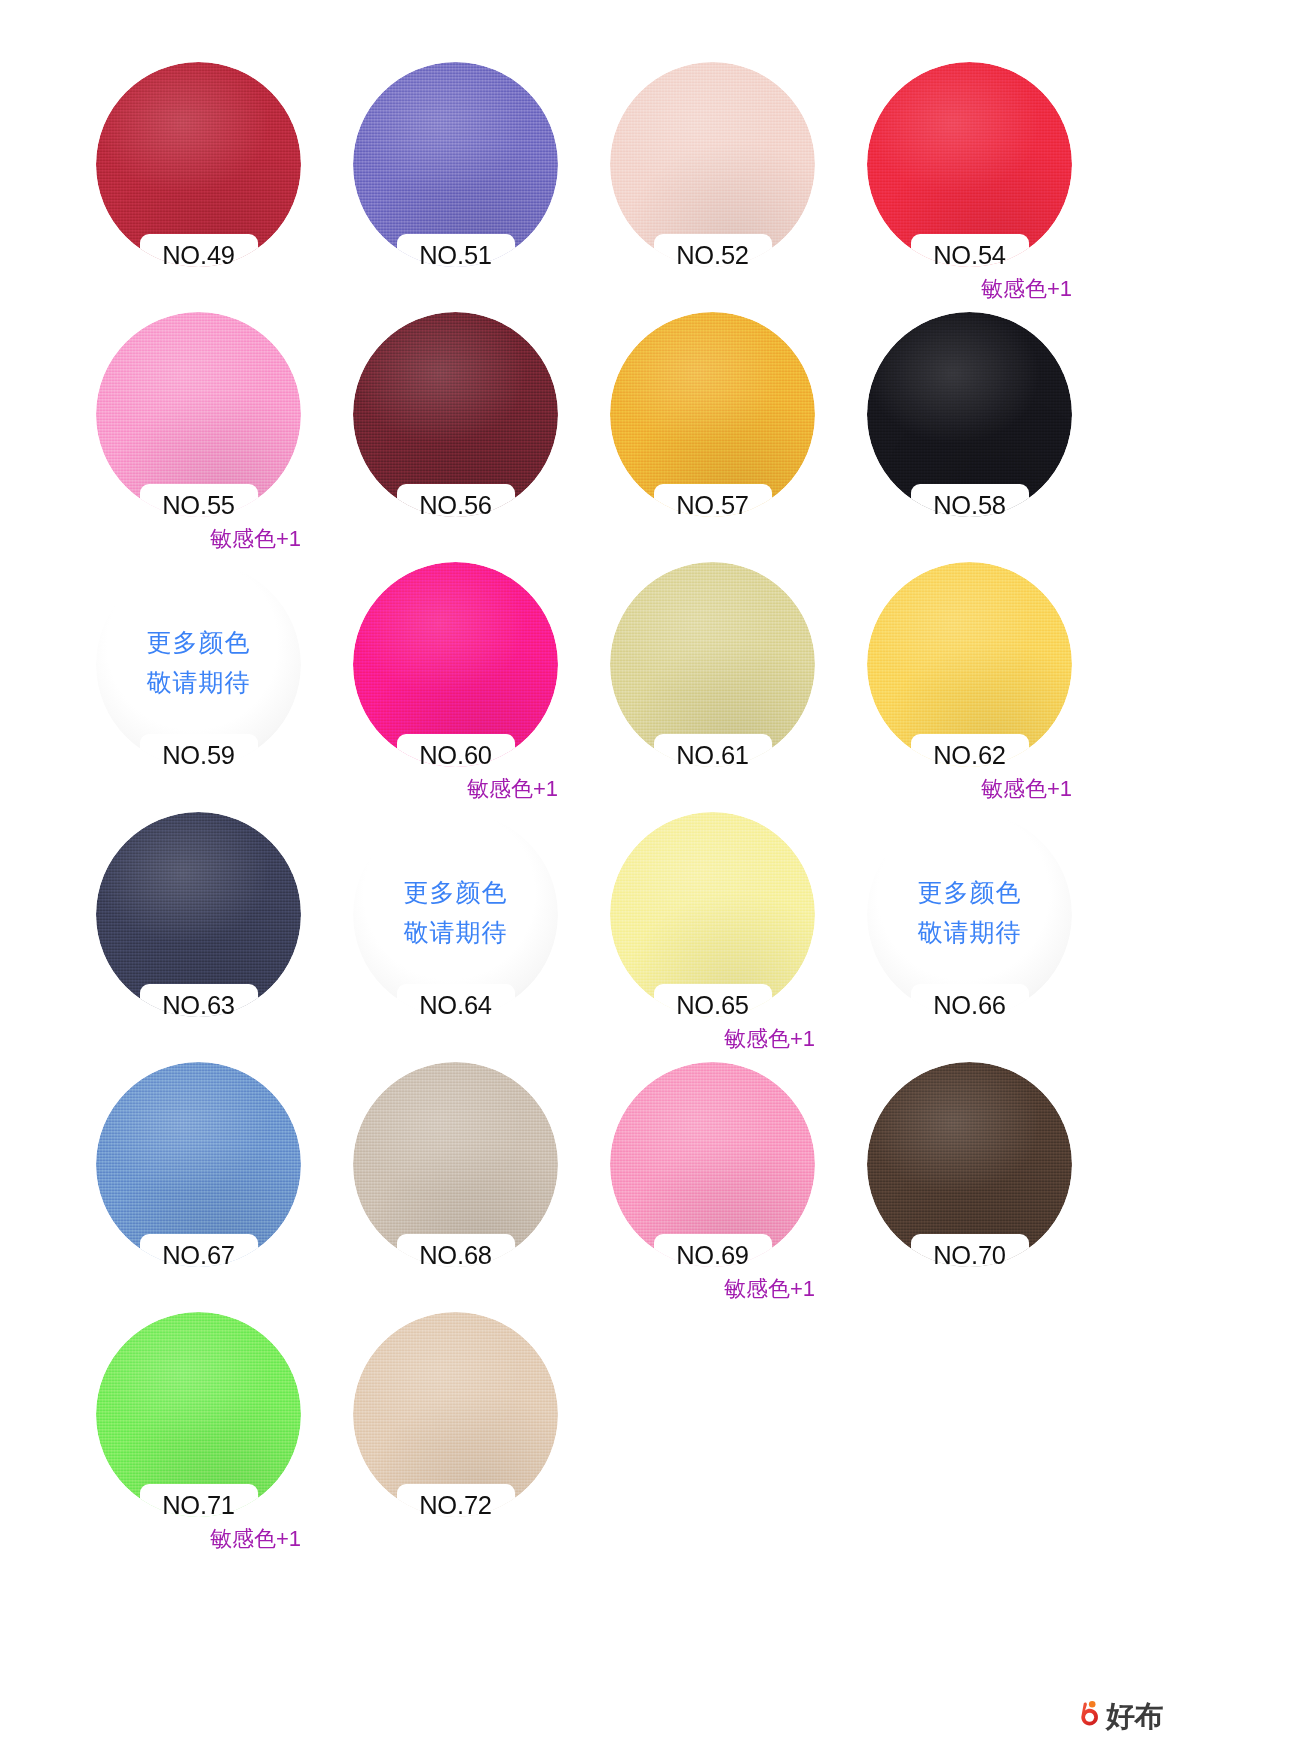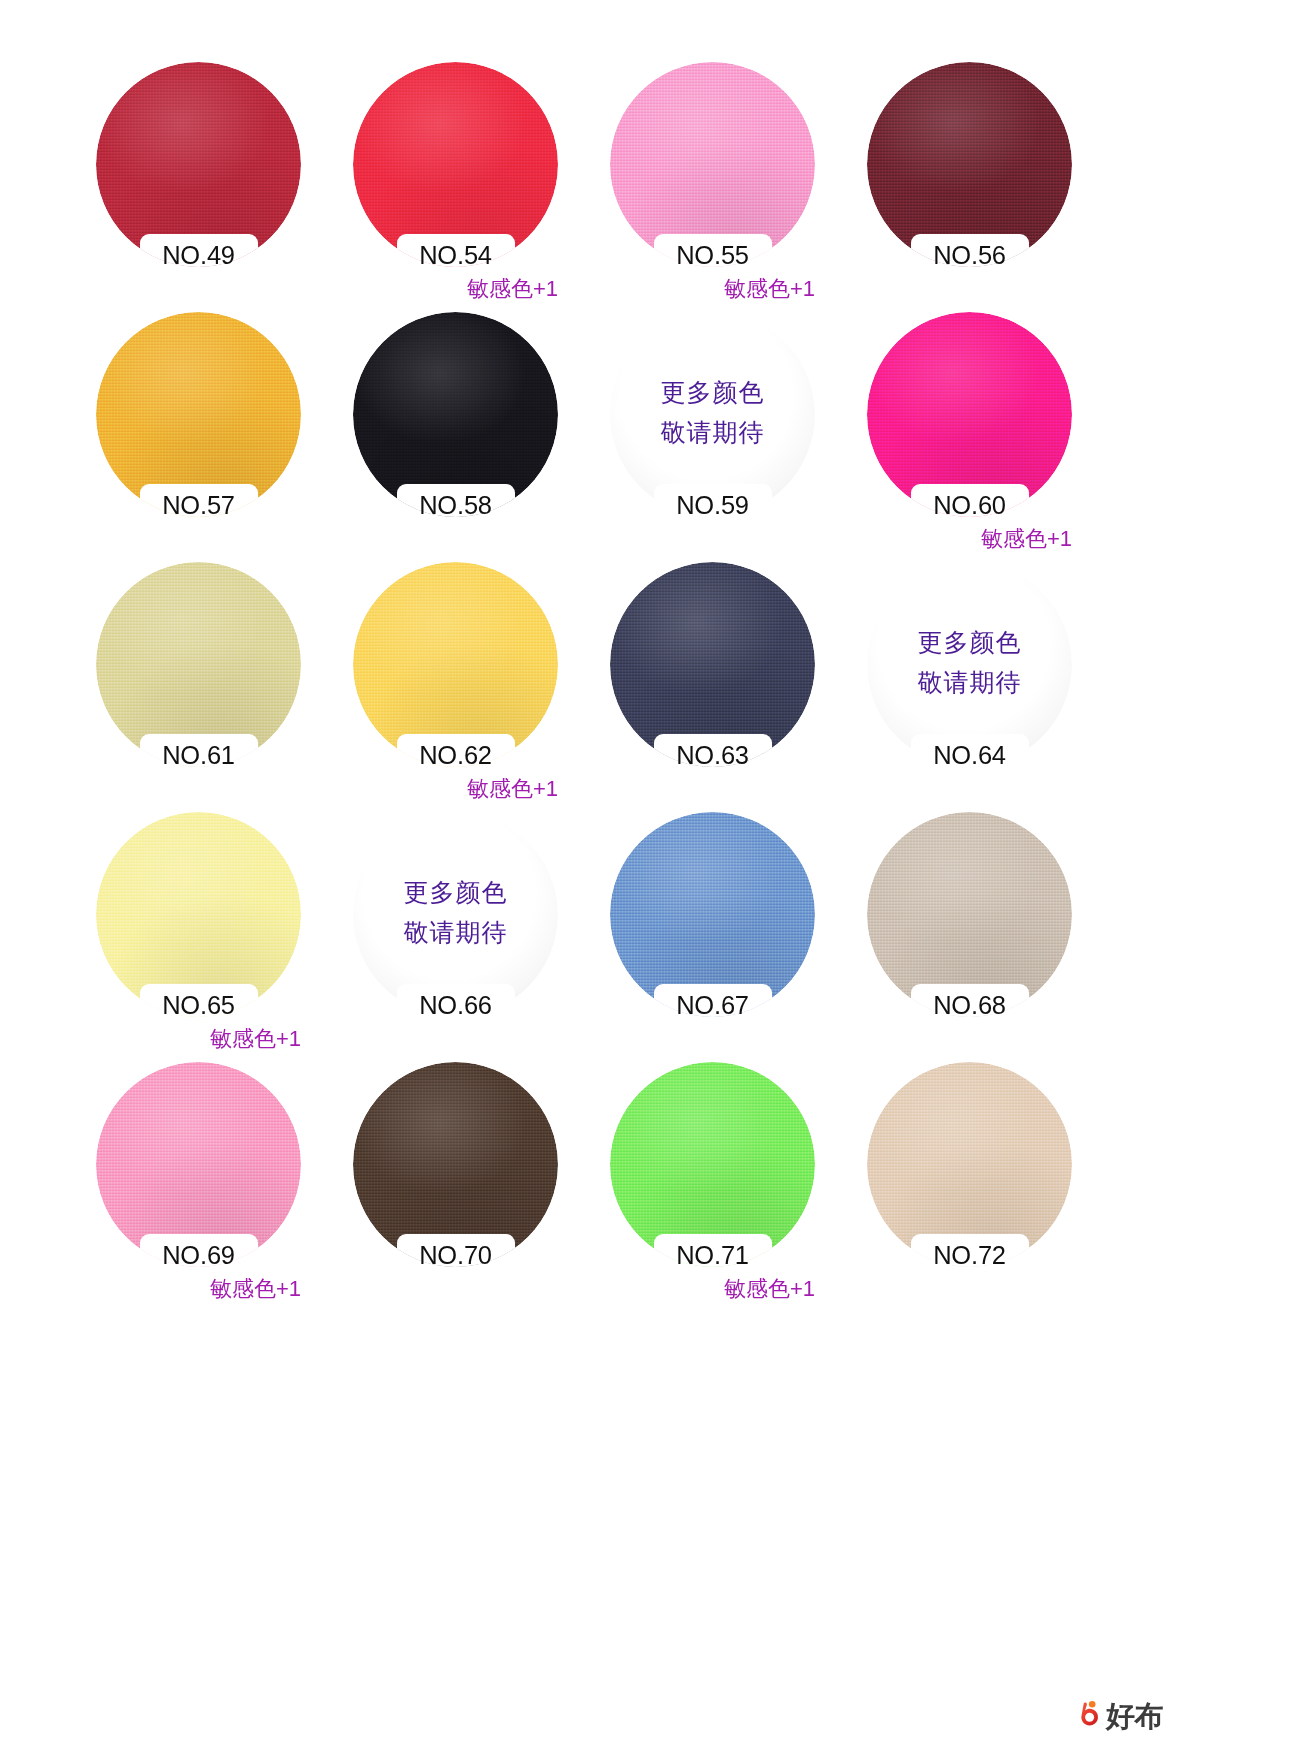--- a/index.html
+++ b/index.html
@@ -103,21 +103,21 @@
   }
 
   .placeholder-text {
     position: absolute;
     left: 0;
     right: 0;
     top: 50%;
     transform: translateY(-52%);
     text-align: center;
     font-family: "Liberation Serif", "DejaVu Serif", serif;
-    color: #4c1d95;
+    color: #3b82f6;
     font-size: 25px;
     line-height: 1.62;
     letter-spacing: 1px;
     pointer-events: none;
   }
 
   
   .notch {
     position: absolute;
     left: 50%;
@@ -185,20 +185,42 @@
   <div class="grid" id="swatch-grid">
       <div class="cell">
         <div class="swatch">
           <div class="fill" style="background: rgb(184, 41, 60);"></div>
           <div class="weave"></div>
           <div class="sheen"></div>
           <div class="notch"></div>
         </div>
         <div class="labels">
           <div class="code">NO.49</div>
+        </div>
+      </div>
+      <div class="cell">
+        <div class="swatch">
+          <div class="fill" style="background: rgb(118, 112, 196);"></div>
+          <div class="weave"></div>
+          <div class="sheen"></div>
+          <div class="notch"></div>
+        </div>
+        <div class="labels">
+          <div class="code">NO.51</div>
+        </div>
+      </div>
+      <div class="cell">
+        <div class="swatch">
+          <div class="fill" style="background: rgb(243, 213, 205);"></div>
+          <div class="weave"></div>
+          <div class="sheen"></div>
+          <div class="notch"></div>
+        </div>
+        <div class="labels">
+          <div class="code">NO.52</div>
         </div>
       </div>
       <div class="cell">
         <div class="swatch">
           <div class="fill" style="background: rgb(238, 43, 66);"></div>
           <div class="weave"></div>
           <div class="sheen"></div>
           <div class="notch"></div>
         </div>
         <div class="labels">

